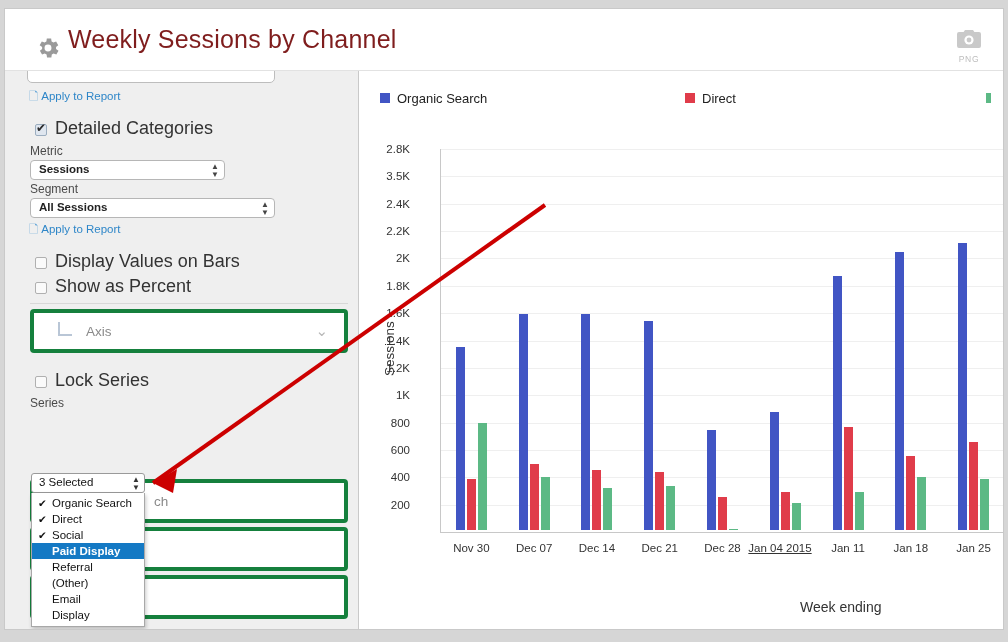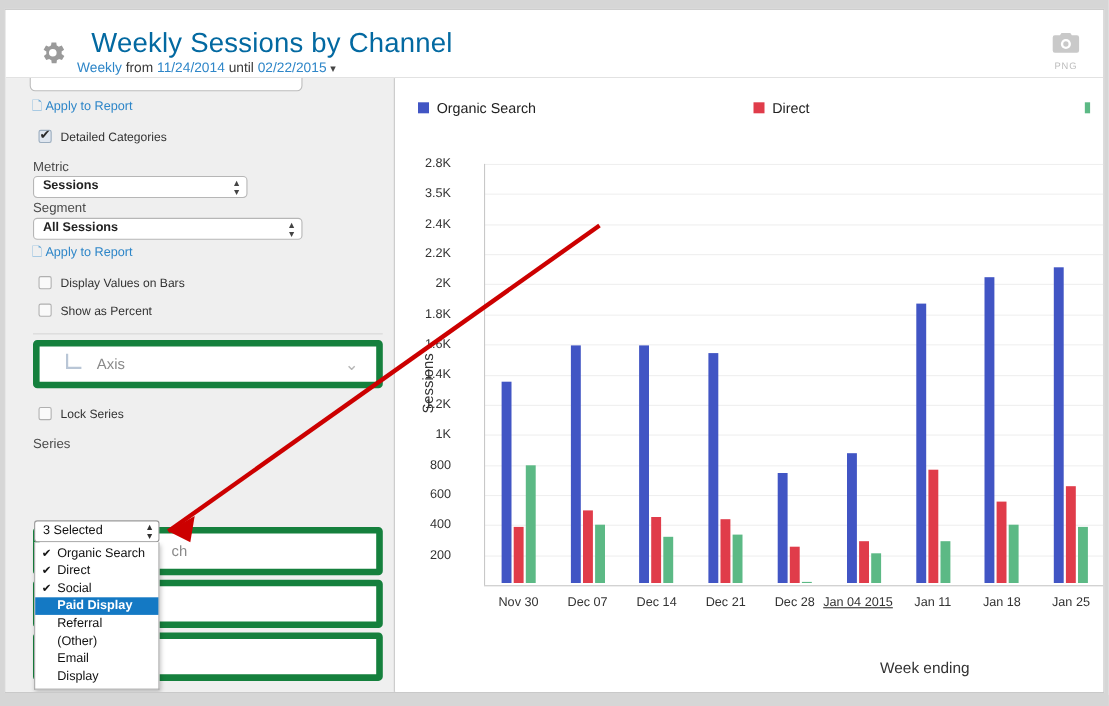--- a/index.html
+++ b/index.html
@@ -18,22 +18,22 @@
   
   .header {
     position:absolute; left:0; top:0; width:100%; height:62px;
     background:#ffffff; border-bottom:1px solid #e2e2e2;
   }
   .gear {
     position:absolute; left:30px; top:26px; width:26px; height:26px;
     color:#9a9a9a;
   }
   .title {
-    position:absolute; left:78px; top:16px;
-    font-size:25px; color:#0369a1; font-weight:400; letter-spacing:.2px;
+    position:absolute; left:63px; top:16px;
+    font-size:25px; color:#7f1d1d; font-weight:400; letter-spacing:.2px;
     white-space:nowrap;
   }
   .subtitle {
     position:absolute; left:65px; top:45px;
     font-size:12.5px; color:#3a3a3a; white-space:nowrap;
   }
   .subtitle .lk { color:#2e86c8; }
   .subtitle .caret { color:#444; font-size:10px; }
   .png-btn {
     position:absolute; right:12px; top:18px; width:44px; height:44px;
@@ -48,21 +48,21 @@
     overflow:hidden;
   }
   .clipped-input {
     position:absolute; left:22px; top:-14px; width:248px; height:26px;
     background:#fff; border:1px solid #bdbdbd; border-radius:5px;
   }
   .apply-link {
     position:absolute; font-size:11.5px; color:#2e86c8; white-space:nowrap;
   }
   .apply-link .doc-ico { color:#6aa9d8; margin-right:3px; }
-  .chk-row { position:absolute; font-size:11px; color:#333; white-space:nowrap; }
+  .chk-row { position:absolute; font-size:18px; color:#333; white-space:nowrap; }
   .box {
     display:inline-block; width:12px; height:12px; vertical-align:-2px;
     border:1px solid #b0b0b0; border-radius:2px; background:#fafafa; margin-right:8px;
     position:relative;
   }
   .box.checked { background:#dfe6ef; border-color:#9badbf; }
   .box.checked:after{
     content:"✔"; position:absolute; left:0px; top:-4px;
     font-size:12px; color:#2b2b2b; line-height:14px;
   }
@@ -71,21 +71,21 @@
     position:absolute; height:20px; background:#fff;
     border:1px solid #b6b6b6; border-radius:4px;
     font-size:11.5px; color:#222; padding:2px 18px 0 8px;
     font-weight:bold;
   }
   .select .arrows {
     position:absolute; right:5px; top:2px; font-size:8px; line-height:8px; color:#444;
   }
   .divider { position:absolute; height:1px; background:#d8d8d8; }
   .card {
-    position:absolute; background:#fff; border:6px solid #15803d; border-radius:4px;
+    position:absolute; background:#fff; border:4px solid #15803d; border-radius:4px;
   }
   .card .c-label {
     position:absolute; left:52px; top:50%; transform:translateY(-50%);
     font-size:13.5px; color:#8a8a8a;
   }
   .card .c-ico { position:absolute; left:22px; top:50%; transform:translateY(-50%); }
   
   .ms-trigger {
     position:absolute; left:26px; top:402px; width:114px; height:20px;
     background:#fff; border:1px solid #9a9a9a; border-radius:3px;
@@ -143,28 +143,20 @@
 
 <div class="app">
 
   <div class="header">
     <span class="gear">
       <svg width="26" height="26" viewBox="0 0 24 24" fill="#9a9a9a">
         <path d="M19.4 13a7.6 7.6 0 000-2l2.1-1.6-2-3.5-2.5 1a7.7 7.7 0 00-1.7-1l-.4-2.6h-4l-.4 2.6c-.6.2-1.2.6-1.7 1l-2.5-1-2 3.5L6.6 11a7.6 7.6 0 000 2l-2.1 1.6 2 3.5 2.5-1c.5.4 1.1.8 1.7 1l.4 2.6h4l.4-2.6c.6-.2 1.2-.6 1.7-1l2.5 1 2-3.5L19.4 13zM12 15.2A3.2 3.2 0 1112 8.8a3.2 3.2 0 010 6.4z"></path>
       </svg>
     </span>
     <div class="title">Weekly Sessions by Channel</div>
-    <div class="subtitle">
-      <span class="lk">Weekly</span>
-      <span>from</span>
-      <span class="lk">11/24/2014</span>
-      <span>until</span>
-      <span class="lk">02/22/2015</span>
-      <span class="caret">▾</span>
-    </div>
     <div class="png-btn">
       <span class="cam">
         <svg width="26" height="20" viewBox="0 0 26 20" fill="#c9c9c9">
           <path d="M9 1l-1.4 2H3a2 2 0 00-2 2v12a2 2 0 002 2h20a2 2 0 002-2V5a2 2 0 00-2-2h-4.6L17 1H9z"></path>
           <circle cx="13" cy="11" r="4.6" fill="#fff"></circle>
           <circle cx="13" cy="11" r="2.4" fill="#c9c9c9"></circle>
         </svg>
       </span>
       <span class="png-label">PNG</span>
     </div>

